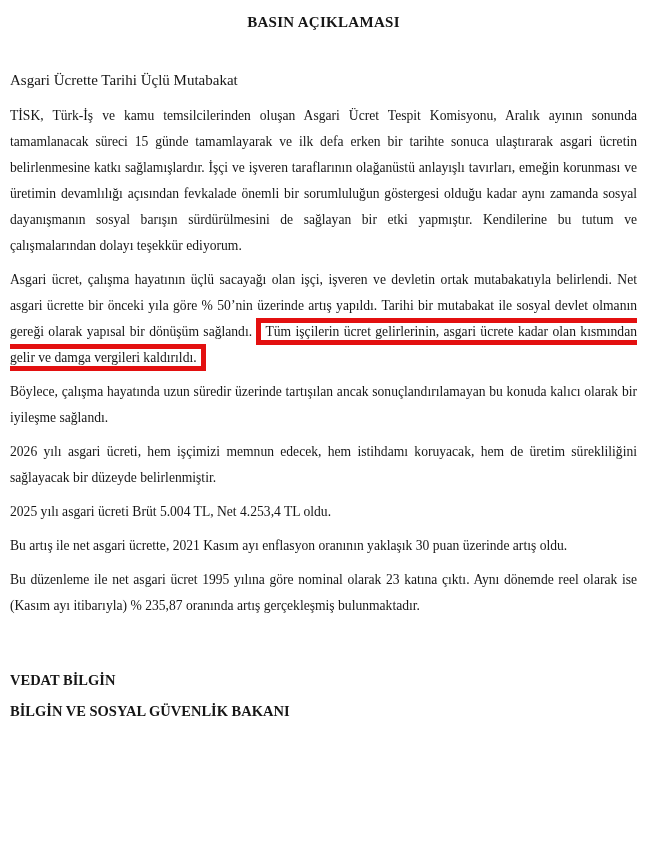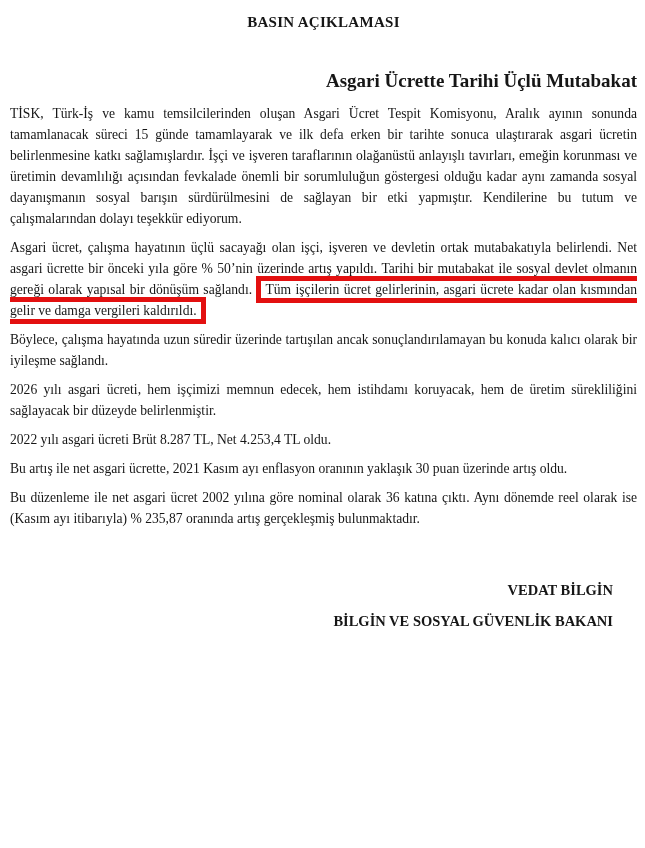--- a/index.html
+++ b/index.html
@@ -24,40 +24,39 @@
   }
   .doc-title {
     text-align: center;
     font-weight: bold;
     font-size: 15px;
     line-height: 19px;
     margin: 0;
     letter-spacing: 0.3px;
   }
   .doc-subtitle {
-    text-align: right;
-    font-weight: bold;
-    font-size: 19px;
+    text-align: left;
+    font-weight: normal;
+    font-size: 15px;
     line-height: 19px;
     margin: 39px 0 13px 0;
   }
   .doc-body p.para {
     text-align: justify;
-    line-height: 21px;
+    line-height: 26px;
     margin: 0 0 8px 0;
   }
   
   .red-box {
     border: 5px solid #c2410c;
     padding: 1px 4px;
     
   }
   .signature {
     margin-top: 52px;
-    text-align: right;
     padding-right: 24px;
     font-weight: bold;
   }
   .sig-name {
     font-size: 14.5px;
     line-height: 19px;
     margin-bottom: 12px;
   }
   .sig-title {
     font-size: 14.5px;
@@ -70,22 +69,22 @@
 <div class="page">
   <h1 class="doc-title">BASIN AÇIKLAMASI</h1>
 
   <h2 class="doc-subtitle">Asgari Ücrette Tarihi Üçlü Mutabakat</h2>
 
   <div class="doc-body">
       <p class="para"><span>TİSK, Türk-İş ve kamu temsilcilerinden oluşan Asgari Ücret Tespit Komisyonu, Aralık ayının sonunda tamamlanacak süreci 15 günde tamamlayarak ve ilk defa erken bir tarihte sonuca ulaştırarak asgari ücretin belirlenmesine katkı sağlamışlardır. İşçi ve işveren taraflarının olağanüstü anlayışlı tavırları, emeğin korunması ve üretimin devamlılığı açısından fevkalade önemli bir sorumluluğun göstergesi olduğu kadar aynı zamanda sosyal dayanışmanın sosyal barışın sürdürülmesini de sağlayan bir etki yapmıştır. Kendilerine bu tutum ve çalışmalarından dolayı teşekkür ediyorum.</span></p>
       <p class="para"><span>Asgari ücret, çalışma hayatının üçlü sacayağı olan işçi, işveren ve devletin ortak mutabakatıyla belirlendi. Net asgari ücrette bir önceki yıla göre % 50’nin üzerinde artış yapıldı. Tarihi bir mutabakat ile sosyal devlet olmanın gereği olarak yapısal bir dönüşüm sağlandı. </span><span class="red-box" style="border-color: rgb(227, 16, 16);">Tüm işçilerin ücret gelirlerinin, asgari ücrete kadar olan kısmından gelir ve damga vergileri kaldırıldı.</span></p>
       <p class="para"><span>Böylece, çalışma hayatında uzun süredir üzerinde tartışılan ancak sonuçlandırılamayan bu konuda kalıcı olarak bir iyileşme sağlandı.</span></p>
       <p class="para"><span>2026 yılı asgari ücreti, hem işçimizi memnun edecek, hem istihdamı koruyacak, hem de üretim sürekliliğini sağlayacak bir düzeyde belirlenmiştir.</span></p>
-      <p class="para"><span>2022 yılı asgari ücreti Brüt 8.287 TL, Net 4.253,4 TL oldu.</span></p>
+      <p class="para"><span>2025 yılı asgari ücreti Brüt 5.004 TL, Net 4.253,4 TL oldu.</span></p>
       <p class="para"><span>Bu artış ile net asgari ücrette, 2021 Kasım ayı enflasyon oranının yaklaşık 30 puan üzerinde artış oldu.</span></p>
-      <p class="para"><span>Bu düzenleme ile net asgari ücret 2002 yılına göre nominal olarak 36 katına çıktı. Aynı dönemde reel olarak ise (Kasım ayı itibarıyla) % 235,87 oranında artış gerçekleşmiş bulunmaktadır.</span></p>
+      <p class="para"><span>Bu düzenleme ile net asgari ücret 1995 yılına göre nominal olarak 23 katına çıktı. Aynı dönemde reel olarak ise (Kasım ayı itibarıyla) % 235,87 oranında artış gerçekleşmiş bulunmaktadır.</span></p>
     </div>
 
   <div class="signature">
     <div class="sig-name">VEDAT BİLGİN</div>
     <div class="sig-title">BİLGİN VE SOSYAL GÜVENLİK BAKANI</div>
   </div>
 </div>
 
 </body></html>

